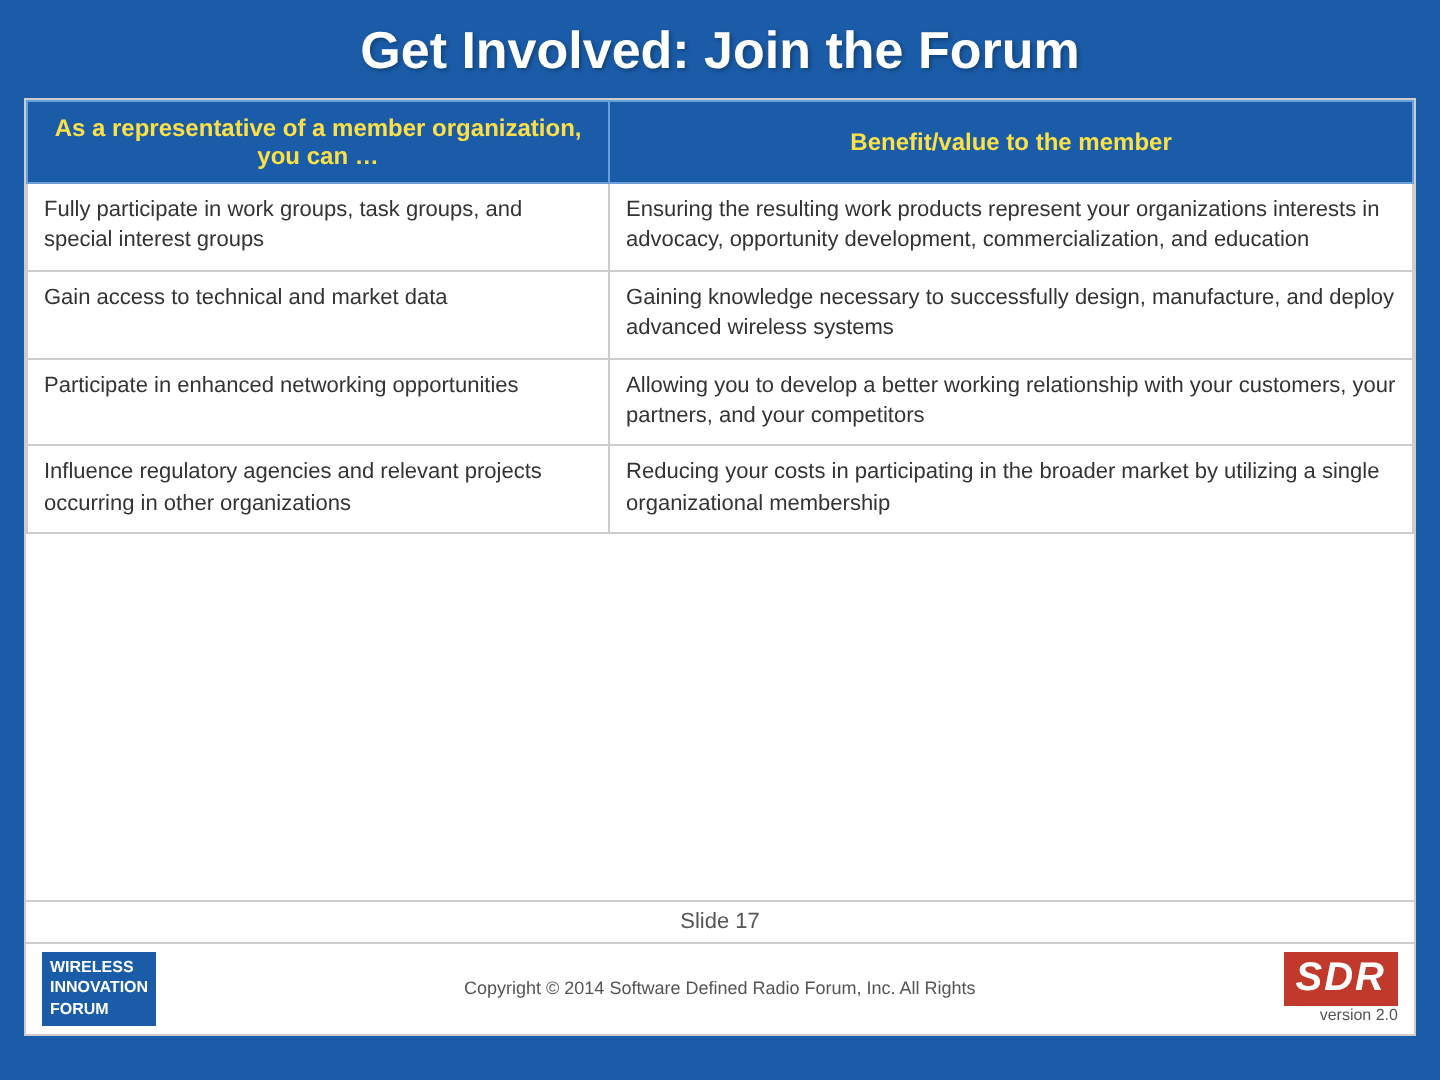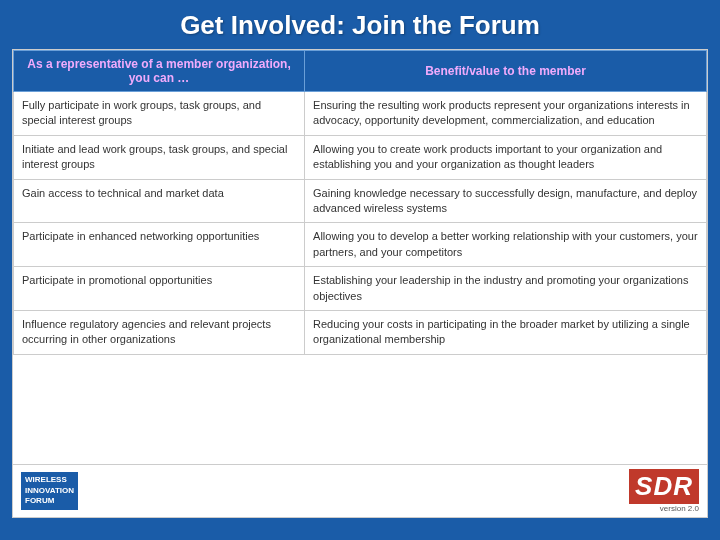--- a/index.html
+++ b/index.html
@@ -41,21 +41,21 @@
     }
 
     table {
       width: 100%;
       border-collapse: collapse;
       font-size: 11px;
     }
 
     thead tr th {
       background: #1a5ca8;
-      color: #f0abfc;
+      color: #fde047;
       font-weight: bold;
       padding: 6px 8px;
       text-align: center;
       border: 1px solid #6a9fd8;
       font-size: 12px;
     }
 
     tbody tr {
       border-bottom: 1px solid #ccc;
       margin-left: 21px;
@@ -121,21 +121,21 @@
     .bottom-center {
       font-size: 9px;
       color: #555;
       text-align: center;
     }
 
     .sdr-logo {
       background: #c0392b;
       color: white;
       font-weight: bold;
-      font-size: 26px;
+      font-size: 20px;
       padding: 2px 6px;
       font-style: italic;
       letter-spacing: 1px;
     }
 
     .sdr-version {
       font-size: 8px;
       color: #555;
       text-align: right;
     }
@@ -162,53 +162,49 @@
           <th>As a representative of a member organization, you can …</th>
           <th>Benefit/value to the member</th>
         </tr>
       </thead>
       <tbody id="table-body">
       <tr>
             <td>Fully participate in work groups, task groups, and special interest groups</td>
             <td>Ensuring the resulting work products represent your organizations interests in advocacy, opportunity development, commercialization, and education</td>
           </tr>
           <tr>
-            <td>Initiate and lead work groups, task groups, and special interest groups</td>
-            <td>Allowing you to create work products important to your organization and establishing you and your organization as thought leaders</td>
-          </tr>
-          <tr>
             <td>Gain access to technical and market data</td>
             <td>Gaining knowledge necessary to successfully design, manufacture, and deploy advanced wireless systems</td>
           </tr>
           <tr>
             <td>Participate in enhanced networking opportunities</td>
             <td>Allowing you to develop a better working relationship with your customers, your partners, and your competitors</td>
           </tr>
           <tr>
-            <td>Participate in promotional opportunities</td>
-            <td>Establishing your leadership in the industry and promoting your organizations objectives</td>
-          </tr>
-          <tr>
             <td>Influence regulatory agencies and relevant projects occurring in other organizations</td>
             <td>Reducing your costs in participating in the broader market by utilizing a single organizational membership</td>
           </tr>
         </tbody>
     </table>
   </div>
 
+  <div class="footer-area">
+    <span>Slide 17</span>
+  </div>
 
   <div class="bottom-bar">
     <div class="wif-logo">
       <div class="wif-logo-box">
         <div>Wireless</div>
         <div>Innovation</div>
         <div>Forum</div>
       </div>
     </div>
     <div class="bottom-center">
+      <div>Copyright © 2014 Software Defined Radio Forum, Inc. All Rights</div>
     </div>
     <div class="sdr-box">
       <div class="sdr-logo">SDR</div>
       <div class="sdr-version">version 2.0</div>
     </div>
   </div>
 
 </div>
 
 </body></html>

